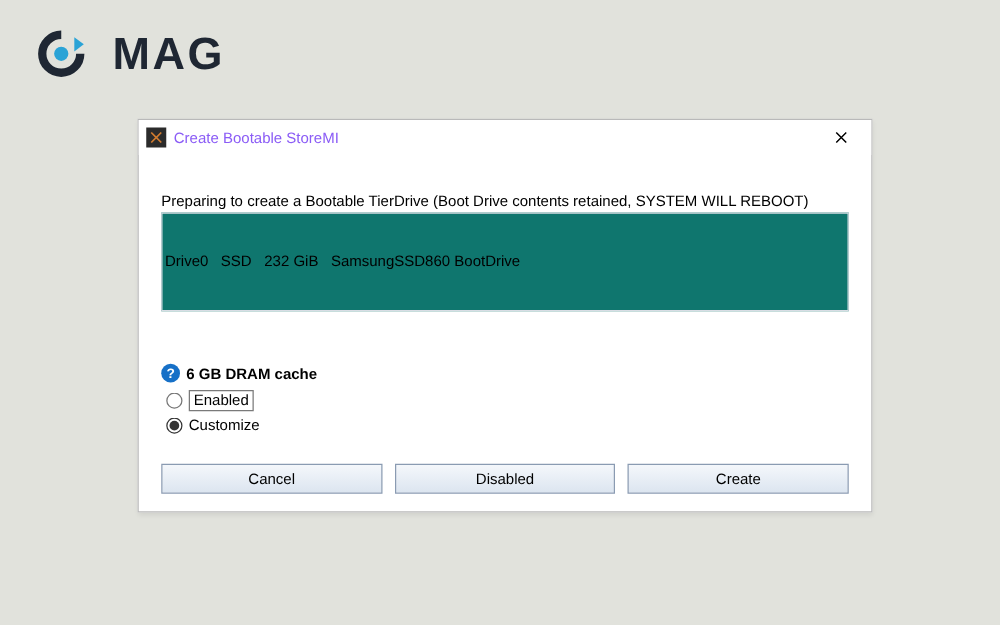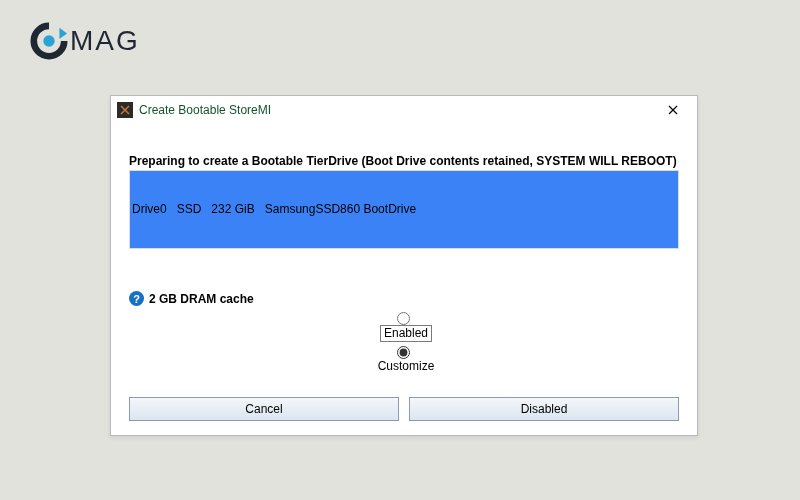--- a/index.html
+++ b/index.html
@@ -14,25 +14,25 @@
     overflow: hidden;
   }
   
   .logo {
     position: absolute;
     top: 22px; left: 30px;
     display: flex; align-items: center;
   }
   .logo svg { width: 38px; height: 38px; }
   .logo-text {
-    font-size: 28px;
-    font-weight: 400;
+    font-size: 36px;
+    font-weight: 700;
     letter-spacing: 2px;
     color: #1f2733;
-    margin-left: 2px;
+    margin-left: 22px;
     font-family: Arial, sans-serif;
   }
   
   .dialog {
     position: absolute;
     left: 110px; top: 95px;
     width: 588px;
     background: #ffffff;
     border: 1px solid #b9b9b9;
     box-shadow: 0 2px 4px rgba(0,0,0,0.08);
@@ -44,40 +44,40 @@
     padding: 0 8px 0 6px;
     background: #fff;
   }
   .titlebar .app-icon {
     width: 16px; height: 16px;
     background: #2b2b2b;
     margin-right: 6px;
     display: flex; align-items: center; justify-content: center;
   }
   .titlebar .app-icon svg { width: 12px; height: 12px; }
-  .titlebar .title { color: #14532d; font-size: 12px; }
+  .titlebar .title { color: #8b5cf6; font-size: 12px; }
   .titlebar .spacer { flex: 1; }
   .titlebar .close {
     width: 32px; height: 20px;
     display: flex; align-items: center; justify-content: center;
     cursor: pointer;
   }
   .titlebar .close svg { width: 10px; height: 10px; }
   .content {
     padding: 30px 18px 14px 18px;
   }
   .heading {
-    font-weight: 700;
+    font-weight: 400;
     font-size: 12px;
     color: #000;
     margin-bottom: 2px;
   }
   .drive-list {
     border: 1px solid #d8dde4;
-    background: #3b82f6;
+    background: #0f766e;
     padding: 1px 2px 1px 2px;
     font-family: Arial, sans-serif;
     font-size: 12px;
     line-height: 15px;
     color: #000;
     white-space: pre;
   }
   .drive-row { display: block; }
   .cache-section { margin-top: 42px; }
   .cache-title {
@@ -90,21 +90,20 @@
     background: #1670c7;
     color: #fff;
     display: inline-flex; align-items: center; justify-content: center;
     font-weight: 700; font-size: 11px;
     margin-right: 5px;
   }
   .radio-row {
     display: flex; align-items: center;
     font-size: 12px;
     margin: 4px 0 4px 4px;
-    flex-direction: column;
   }
   .radio-row input[type=radio] {
     margin: 0 5px 0 0;
     accent-color: #333;
   }
   .radio-row.boxed .lbl {
     border: 1px solid #7a7a7a;
     padding: 0 3px;
     line-height: 15px;
   }
@@ -155,32 +154,33 @@
   <div class="content">
     <div class="heading">Preparing to create a Bootable TierDrive (Boot Drive contents retained, SYSTEM WILL REBOOT)</div>
 
     <div class="drive-list">
       <span class="drive-row">Drive0   SSD   232 GiB   SamsungSSD860 BootDrive</span>
     </div>
 
     <div class="cache-section">
       <div class="cache-title">
         <span class="help-icon">?</span>
-        <span>2 GB DRAM cache</span>
+        <span>6 GB DRAM cache</span>
       </div>
 
       <label class="radio-row boxed">
         <input type="radio" name="cache" style="">
         <span class="lbl">Enabled</span>
       </label>
 
       <label class="radio-row">
         <input type="radio" name="cache" checked="" style="">
         <span class="lbl">Customize</span>
       </label>
     </div>
 
     <div class="button-row">
       <button class="btn">Cancel</button>
       <button class="btn">Disabled</button>
+      <button class="btn">Create</button>
     </div>
   </div>
 </div>
 
 </body></html>

